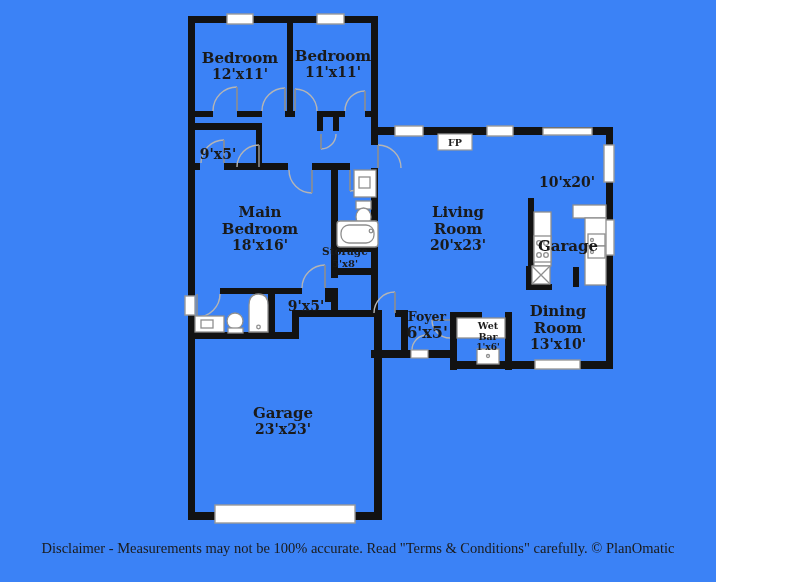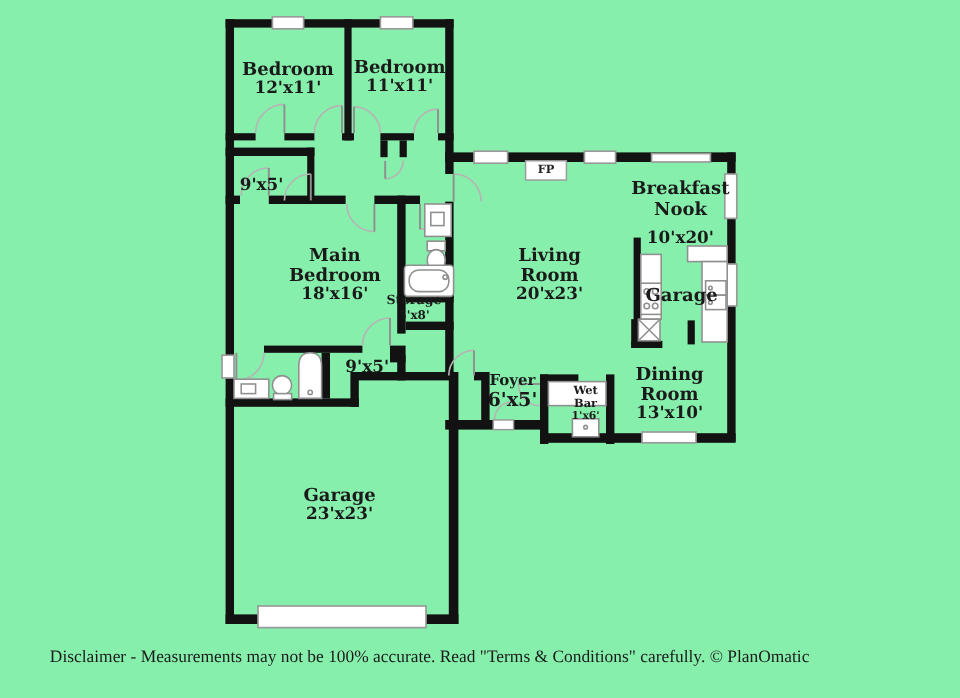--- a/index.html
+++ b/index.html
@@ -1,16 +1,16 @@
 <!DOCTYPE html>
 <html><head>
 <meta charset="utf-8">
 <style>
   html,body{margin:0;padding:0;background:#ffffff;}
-  .stage{position:relative;width:800px;height:582px;background:#86efac;overflow:hidden;
+  .stage{position:relative;width:716px;height:582px;background:#3b82f6;overflow:hidden;
          font-family:"DejaVu Serif",serif;}
   .plan-svg{position:absolute;left:0;top:0;}
   .lbl{position:absolute;transform:translate(-50%,-50%);text-align:center;
        font-family:"DejaVu Serif",serif;font-weight:700;color:#1a1a1a;line-height:1.12;}
   .lbl .nm,.lbl .dm{display:block;}
   .f15{font-size:15px;} .f15 .dm{font-size:14px;}
   .f14{font-size:14px;}
   .f12{font-size:12.5px;} .f12 .dm{font-size:16px;}
   .f10{font-size:10.5px;} .f10 .dm{font-size:10px;}
   .f9{font-size:9.5px;}  .f9 .dm{font-size:9px;}
@@ -192,41 +192,40 @@
 
   <div class="lbl f15" style="left:333px;top:64px;width:84px;">
     <span class="nm">Bedroom</span>
     <span class="dm">11'x11'</span>
   </div>
 
   <div class="lbl f14" style="left:218px;top:155px;width:54px;">
     <span class="dm">9'x5'</span>
   </div>
 
-  <div class="lbl f15" style="left:279px;top:229px;width:88px;">
+  <div class="lbl f15" style="left:260px;top:229px;width:88px;">
     <span class="nm">Main Bedroom</span>
     <span class="dm">18'x16'</span>
   </div>
 
   <div class="lbl f10" style="left:345px;top:257px;width:56px;">
     <span class="nm">Storage</span>
     <span class="dm">5'x8'</span>
   </div>
 
   <div class="lbl f14" style="left:306px;top:307px;width:54px;">
     <span class="dm">9'x5'</span>
   </div>
 
   <div class="lbl f15" style="left:458px;top:229px;width:74px;">
     <span class="nm">Living Room</span>
     <span class="dm">20'x23'</span>
   </div>
 
   <div class="lbl f15 gap" style="left:567px;top:178px;width:94px;">
-    <span class="nm">Breakfast Nook</span>
     <span class="dm">10'x20'</span>
   </div>
 
   <div class="lbl f15" style="left:568px;top:246px;width:72px;">
     <span class="nm">Garage</span>
   </div>
 
   <div class="lbl f12" style="left:427px;top:326px;width:54px;">
     <span class="nm">Foyer</span>
     <span class="dm">6'x5'</span>

